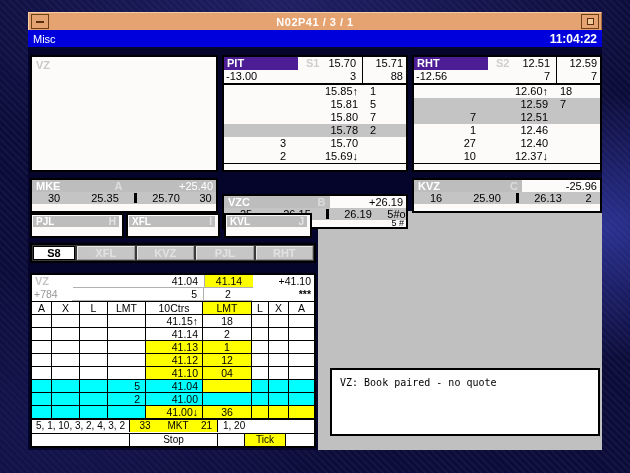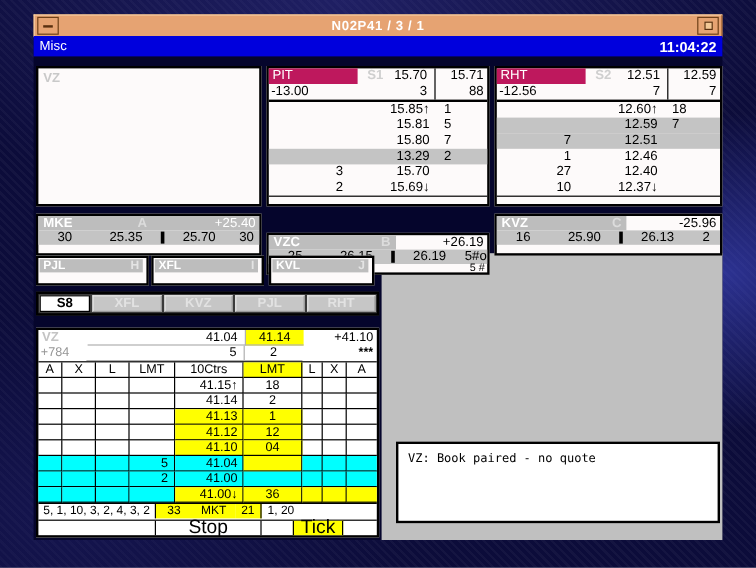--- a/index.html
+++ b/index.html
@@ -28,21 +28,21 @@
   .content{position:absolute;left:0;top:35px;right:0;bottom:0;}
   .panel{position:absolute;background:#fdfafa;border:2px solid #000;box-sizing:border-box;}
   
   #panel-vz{left:2px;top:8px;width:188px;height:117px;}
   .blank-label{padding:2px 0 0 4px;color:#c9c9c9;font-weight:bold;font-size:11px;}
   
   .qpanel{display:flex;flex-direction:column;font-size:11px;}
   #panel-pit{left:194px;top:8px;width:186px;height:117px;}
   #panel-rht{left:384px;top:8px;width:190px;height:117px;}
   .qhead{height:13px;display:flex;align-items:center;line-height:13px;}
-  .qname{width:74px;background:#be185d;color:#fff;font-weight:normal;padding-left:3px;height:100%;box-sizing:border-box;}
+  .qname{width:74px;background:#4c1d95;color:#fff;font-weight:bold;padding-left:3px;height:100%;box-sizing:border-box;}
   .qsess{color:#cfcfcf;font-weight:bold;margin-left:8px;}
   .qbid{flex:1;text-align:right;padding-right:6px;}
   .qask{width:44px;text-align:right;padding-right:3px;border-left:1px solid #000;height:100%;box-sizing:border-box;}
   .qsub{height:13px;line-height:13px;display:flex;border-bottom:2px solid #000;}
   .qnet{width:74px;padding-left:2px;}
   .qbqty{flex:1;text-align:right;padding-right:6px;}
   .qaqty{width:44px;text-align:right;padding-right:3px;border-left:1px solid #000;box-sizing:border-box;}
   .qrows{flex:1;}
   .qrow{height:13px;line-height:13px;display:flex;}
   .qrow.hl{background:#c4c4c4;}
@@ -107,21 +107,21 @@
   .lrow{display:grid;grid-template-columns:20px 28px 28px 38px 57px 49px 17px 20px 1fr;height:13px;line-height:12px;}
   .lcell{border-right:1px solid #000;border-bottom:1px solid #000;text-align:center;overflow:hidden;box-sizing:border-box;}
   .lcell.last{border-right:none;}
   .lcell.price{text-align:right;padding-right:4px;}
   .lcell.lmtl{text-align:right;padding-right:5px;}
   .bg-y{background:#ffff00;}
   .bg-c{background:#00ffff;}
   .hd-y{background:#ffff00;}
   
   .lbottom1{display:flex;height:13px;line-height:12px;border-top:1px solid #000;font-size:10px;align-items:center;}
-  .lbottom2{display:flex;height:13px;line-height:12px;border-top:1px solid #000;font-size:16px;}
+  .lbottom2{display:flex;height:13px;line-height:12px;border-top:1px solid #000;font-size:10px;}
   .b-presets{width:98px;text-align:center;border-right:1px solid #000;box-sizing:border-box;}
   .b-qty{width:30px;background:#ffff00;text-align:center;}
   .b-mkt{width:36px;background:#ffff00;text-align:center;}
   .b-qty2{width:22px;background:#ffff00;text-align:center;border-right:1px solid #000;box-sizing:border-box;}
   .b-extra{flex:1;padding-left:5px;}
   .b-sp1{width:98px;border-right:1px solid #000;box-sizing:border-box;}
   .b-stop{width:88px;text-align:center;border-right:1px solid #000;box-sizing:border-box;}
   .b-sp2{width:26px;}
   .b-tick{width:42px;background:#ffff00;text-align:center;border-left:1px solid #000;border-right:1px solid #000;box-sizing:border-box;}
   .b-sp3{flex:1;}
@@ -178,21 +178,21 @@
               <span class="q-price">15.81</span>
               <span class="q-r">5</span>
             </div>
             <div class="qrow">
               <span class="q-l"></span>
               <span class="q-price">15.80</span>
               <span class="q-r">7</span>
             </div>
             <div class="qrow hl">
               <span class="q-l"></span>
-              <span class="q-price">13.29</span>
+              <span class="q-price">15.78</span>
               <span class="q-r">2</span>
             </div>
             <div class="qrow">
               <span class="q-l">3</span>
               <span class="q-price">15.70</span>
               <span class="q-r"></span>
             </div>
             <div class="qrow">
               <span class="q-l">2</span>
               <span class="q-price">15.69↓</span>

